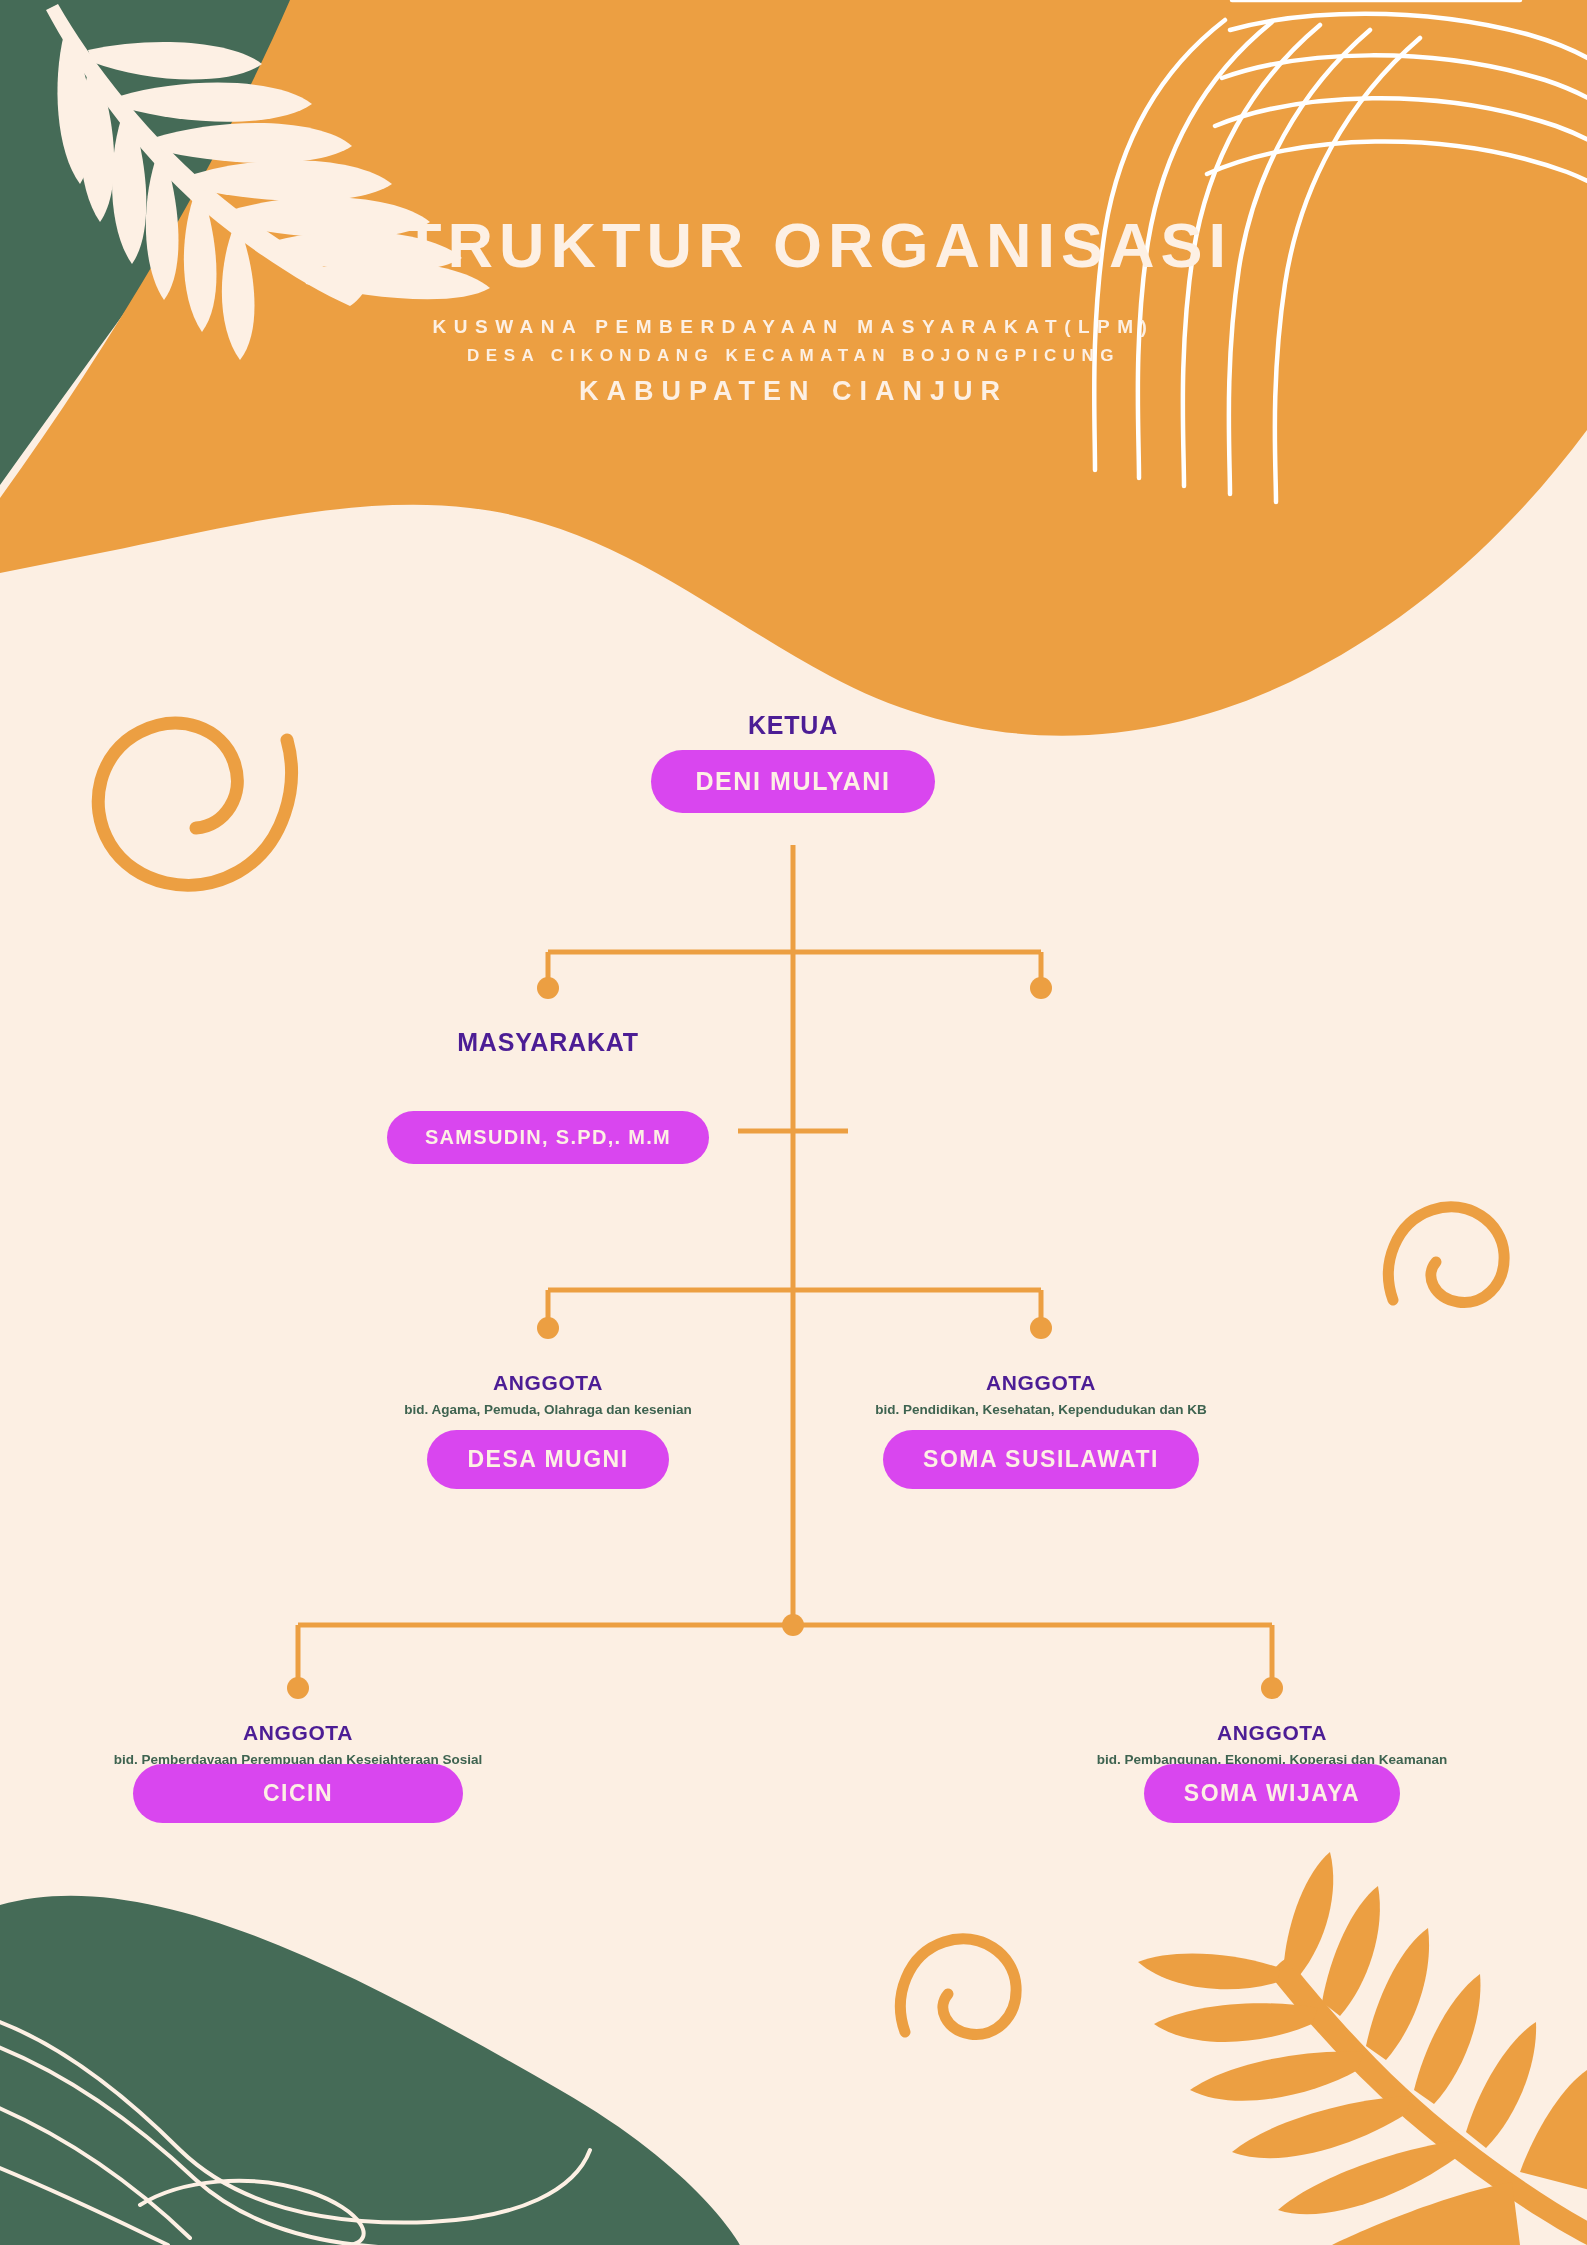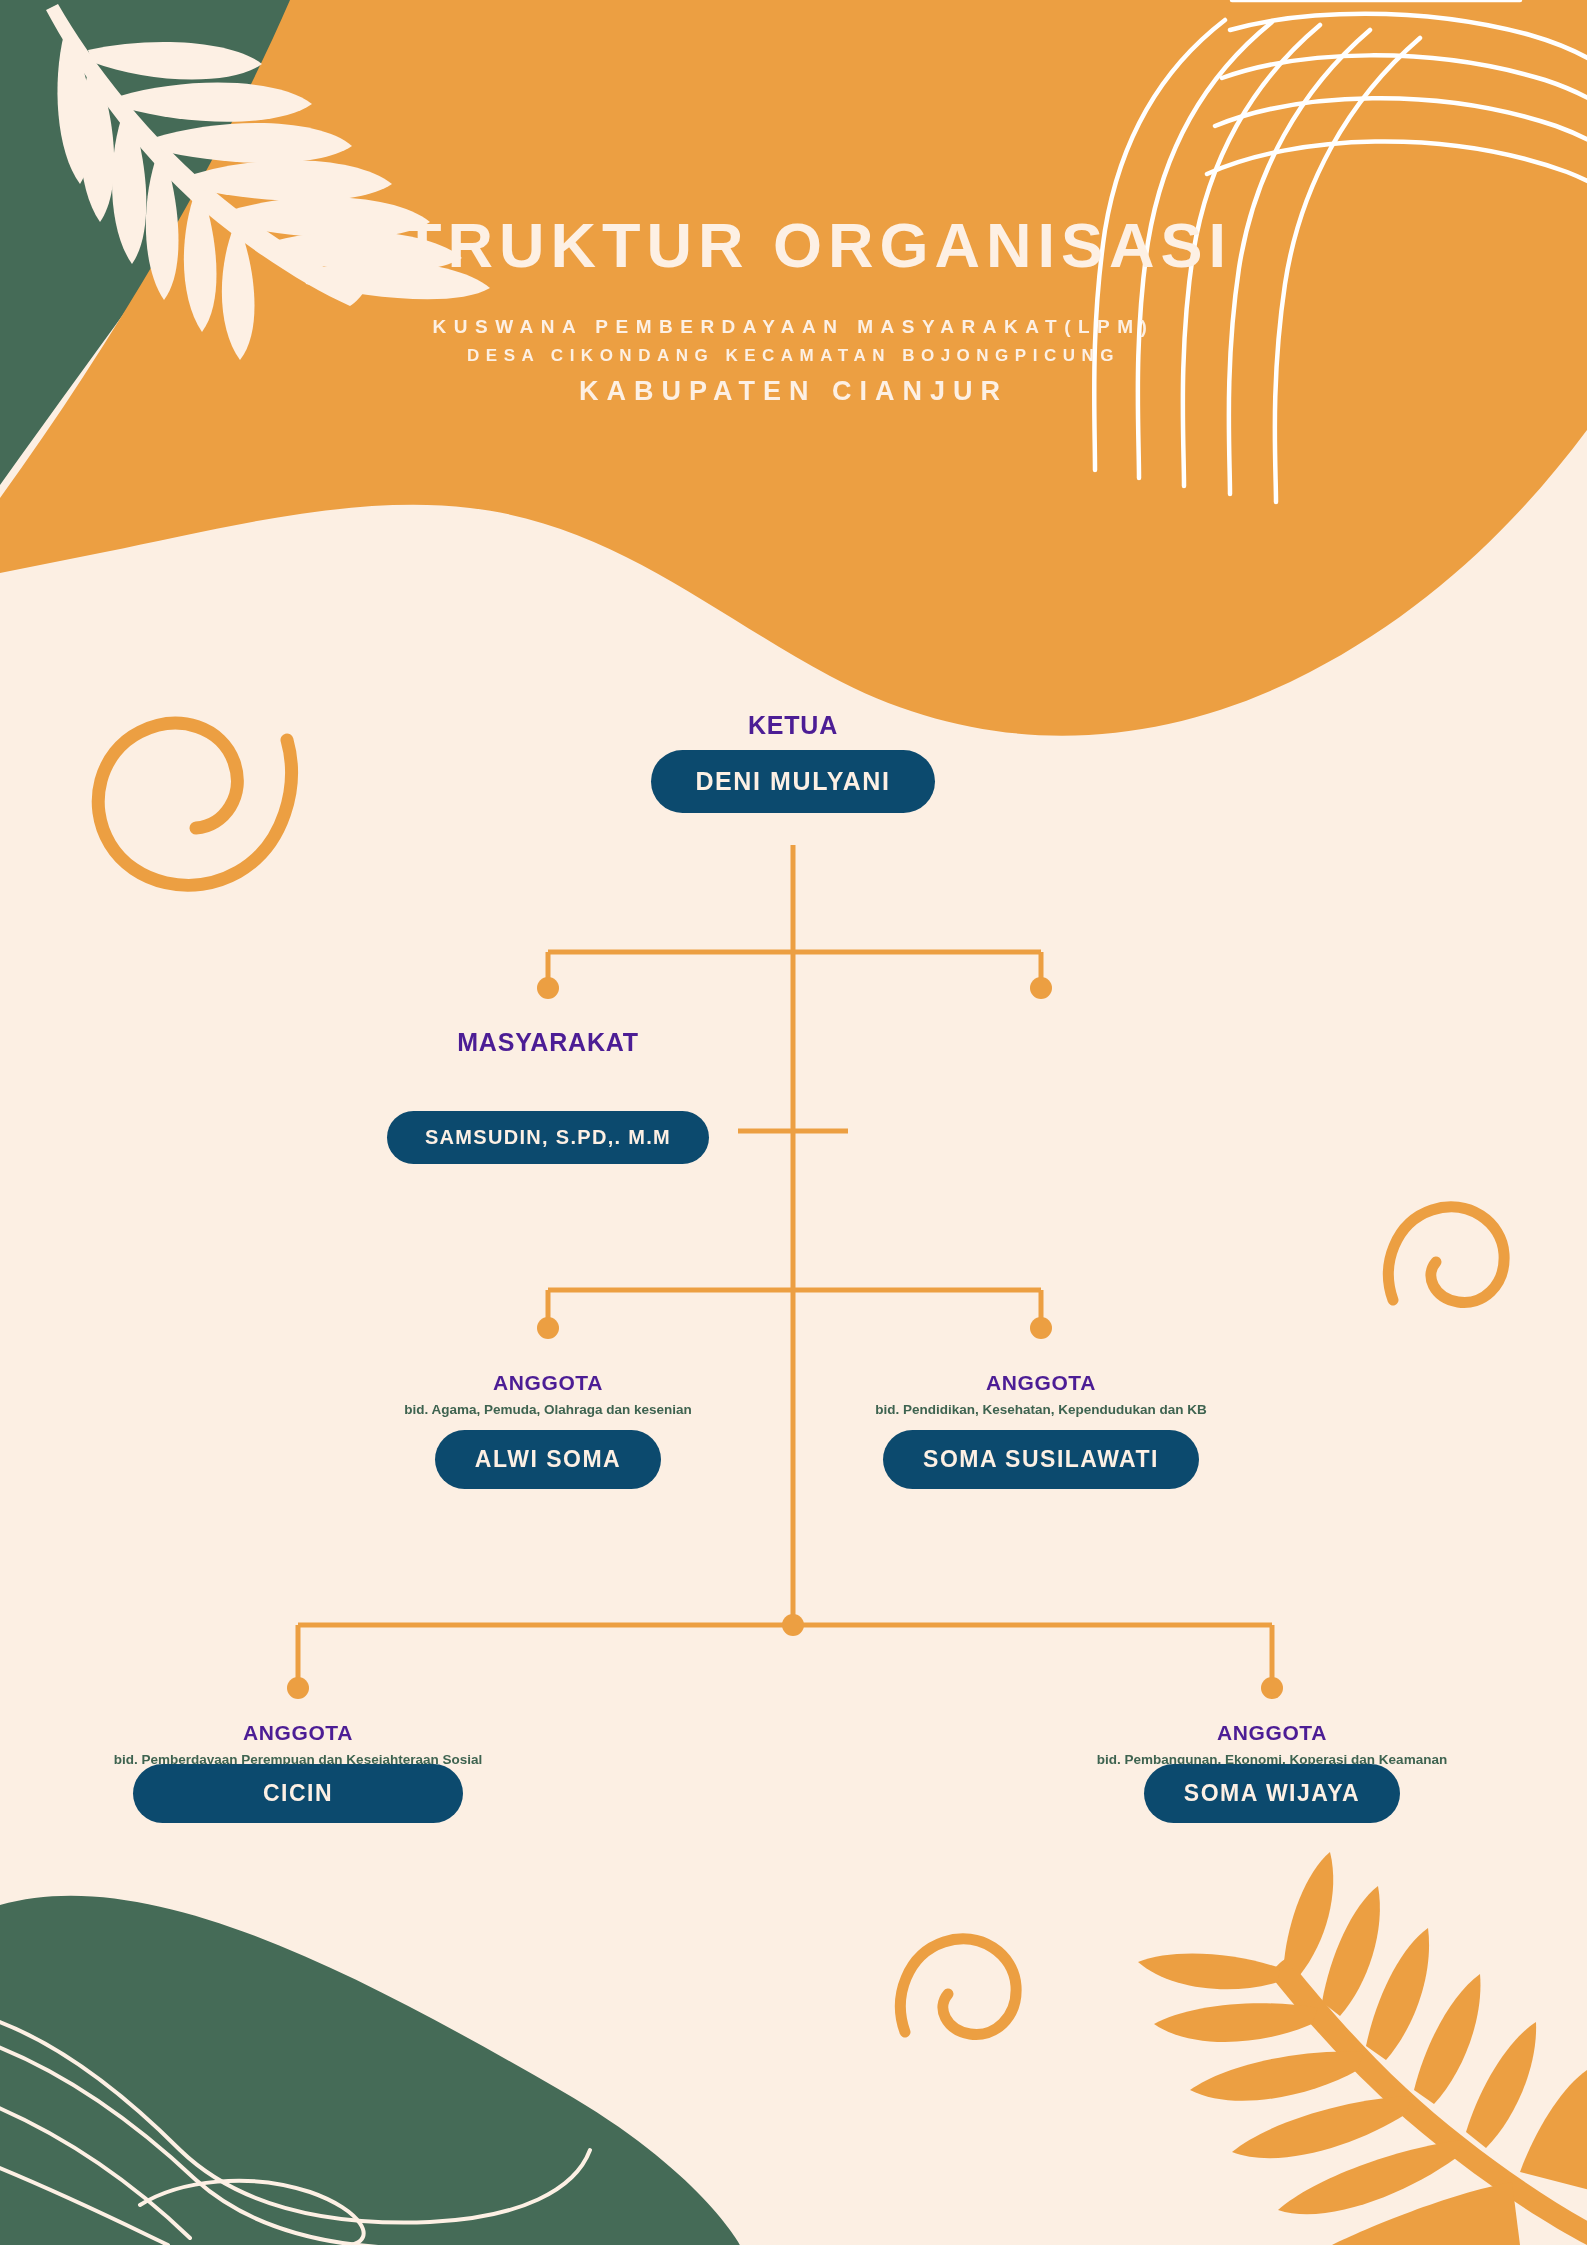--- a/index.html
+++ b/index.html
@@ -92,21 +92,21 @@
   .node-desc {
     font-size:13.5px;
     font-weight:bold;
     color:#3E6350;
     line-height:1.5;
     margin-top:5px;
   }
 
   .pill {
     display:inline-block;
-    background:#0c4a6e;
+    background:#d946ef;
     color:#FDF0E4;
     border-radius:999px;
     font-weight:bold;
     white-space:nowrap;
   }
 
   .pill-lg {
     font-size:25px;
     letter-spacing:1.6px;
     padding:17px 44px;
@@ -313,21 +313,21 @@
     <div class="pill-wrap">
       <span class="pill pill-sm">SAMSUDIN, S.PD,. M.M</span>
     </div>
   </div>
 
 
   <div class="node" style="left:328px; top:1370px; width:440px;">
     <div class="node-role small">ANGGOTA</div>
     <div class="node-desc">bid. Agama, Pemuda, Olahraga dan kesenian</div>
     <div class="pill-wrap">
-      <span class="pill pill-md">ALWI SOMA</span>
+      <span class="pill pill-md">DESA MUGNI</span>
     </div>
   </div>
 
   <div class="node" style="left:821px; top:1370px; width:440px;">
     <div class="node-role small">ANGGOTA</div>
     <div class="node-desc">bid. Pendidikan, Kesehatan, Kependudukan dan KB</div>
     <div class="pill-wrap">
       <span class="pill pill-md">SOMA SUSILAWATI</span>
     </div>
   </div>

